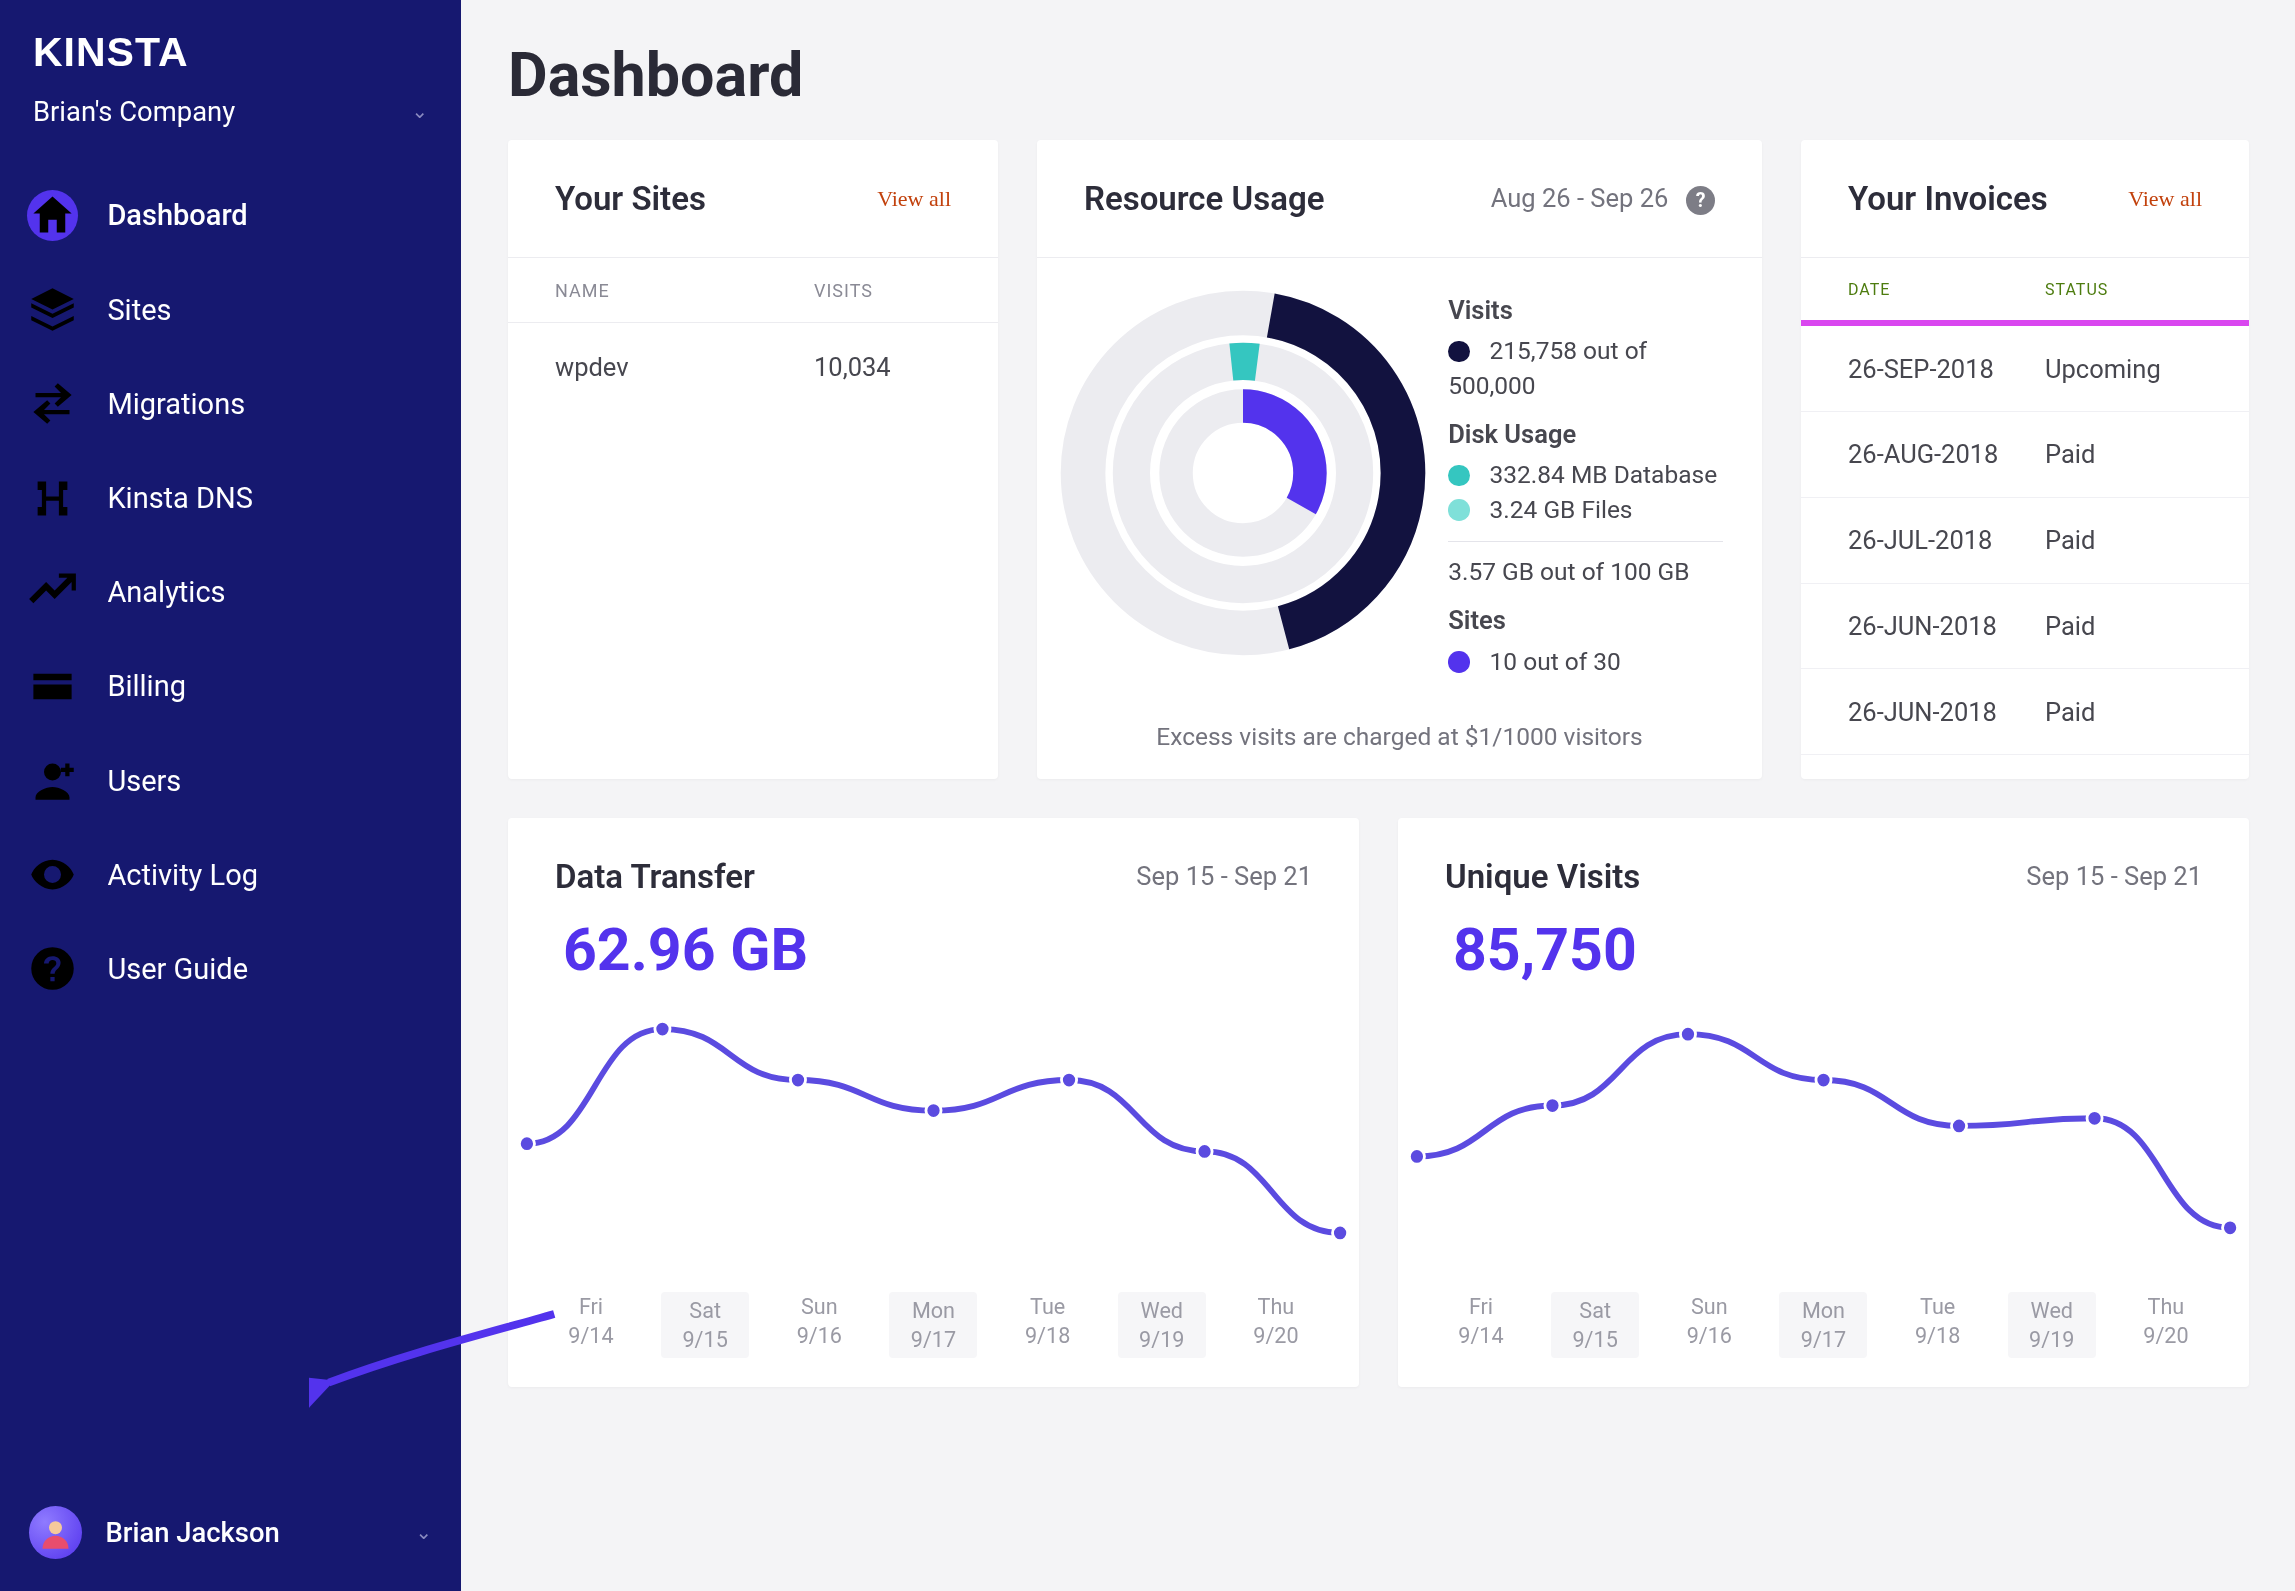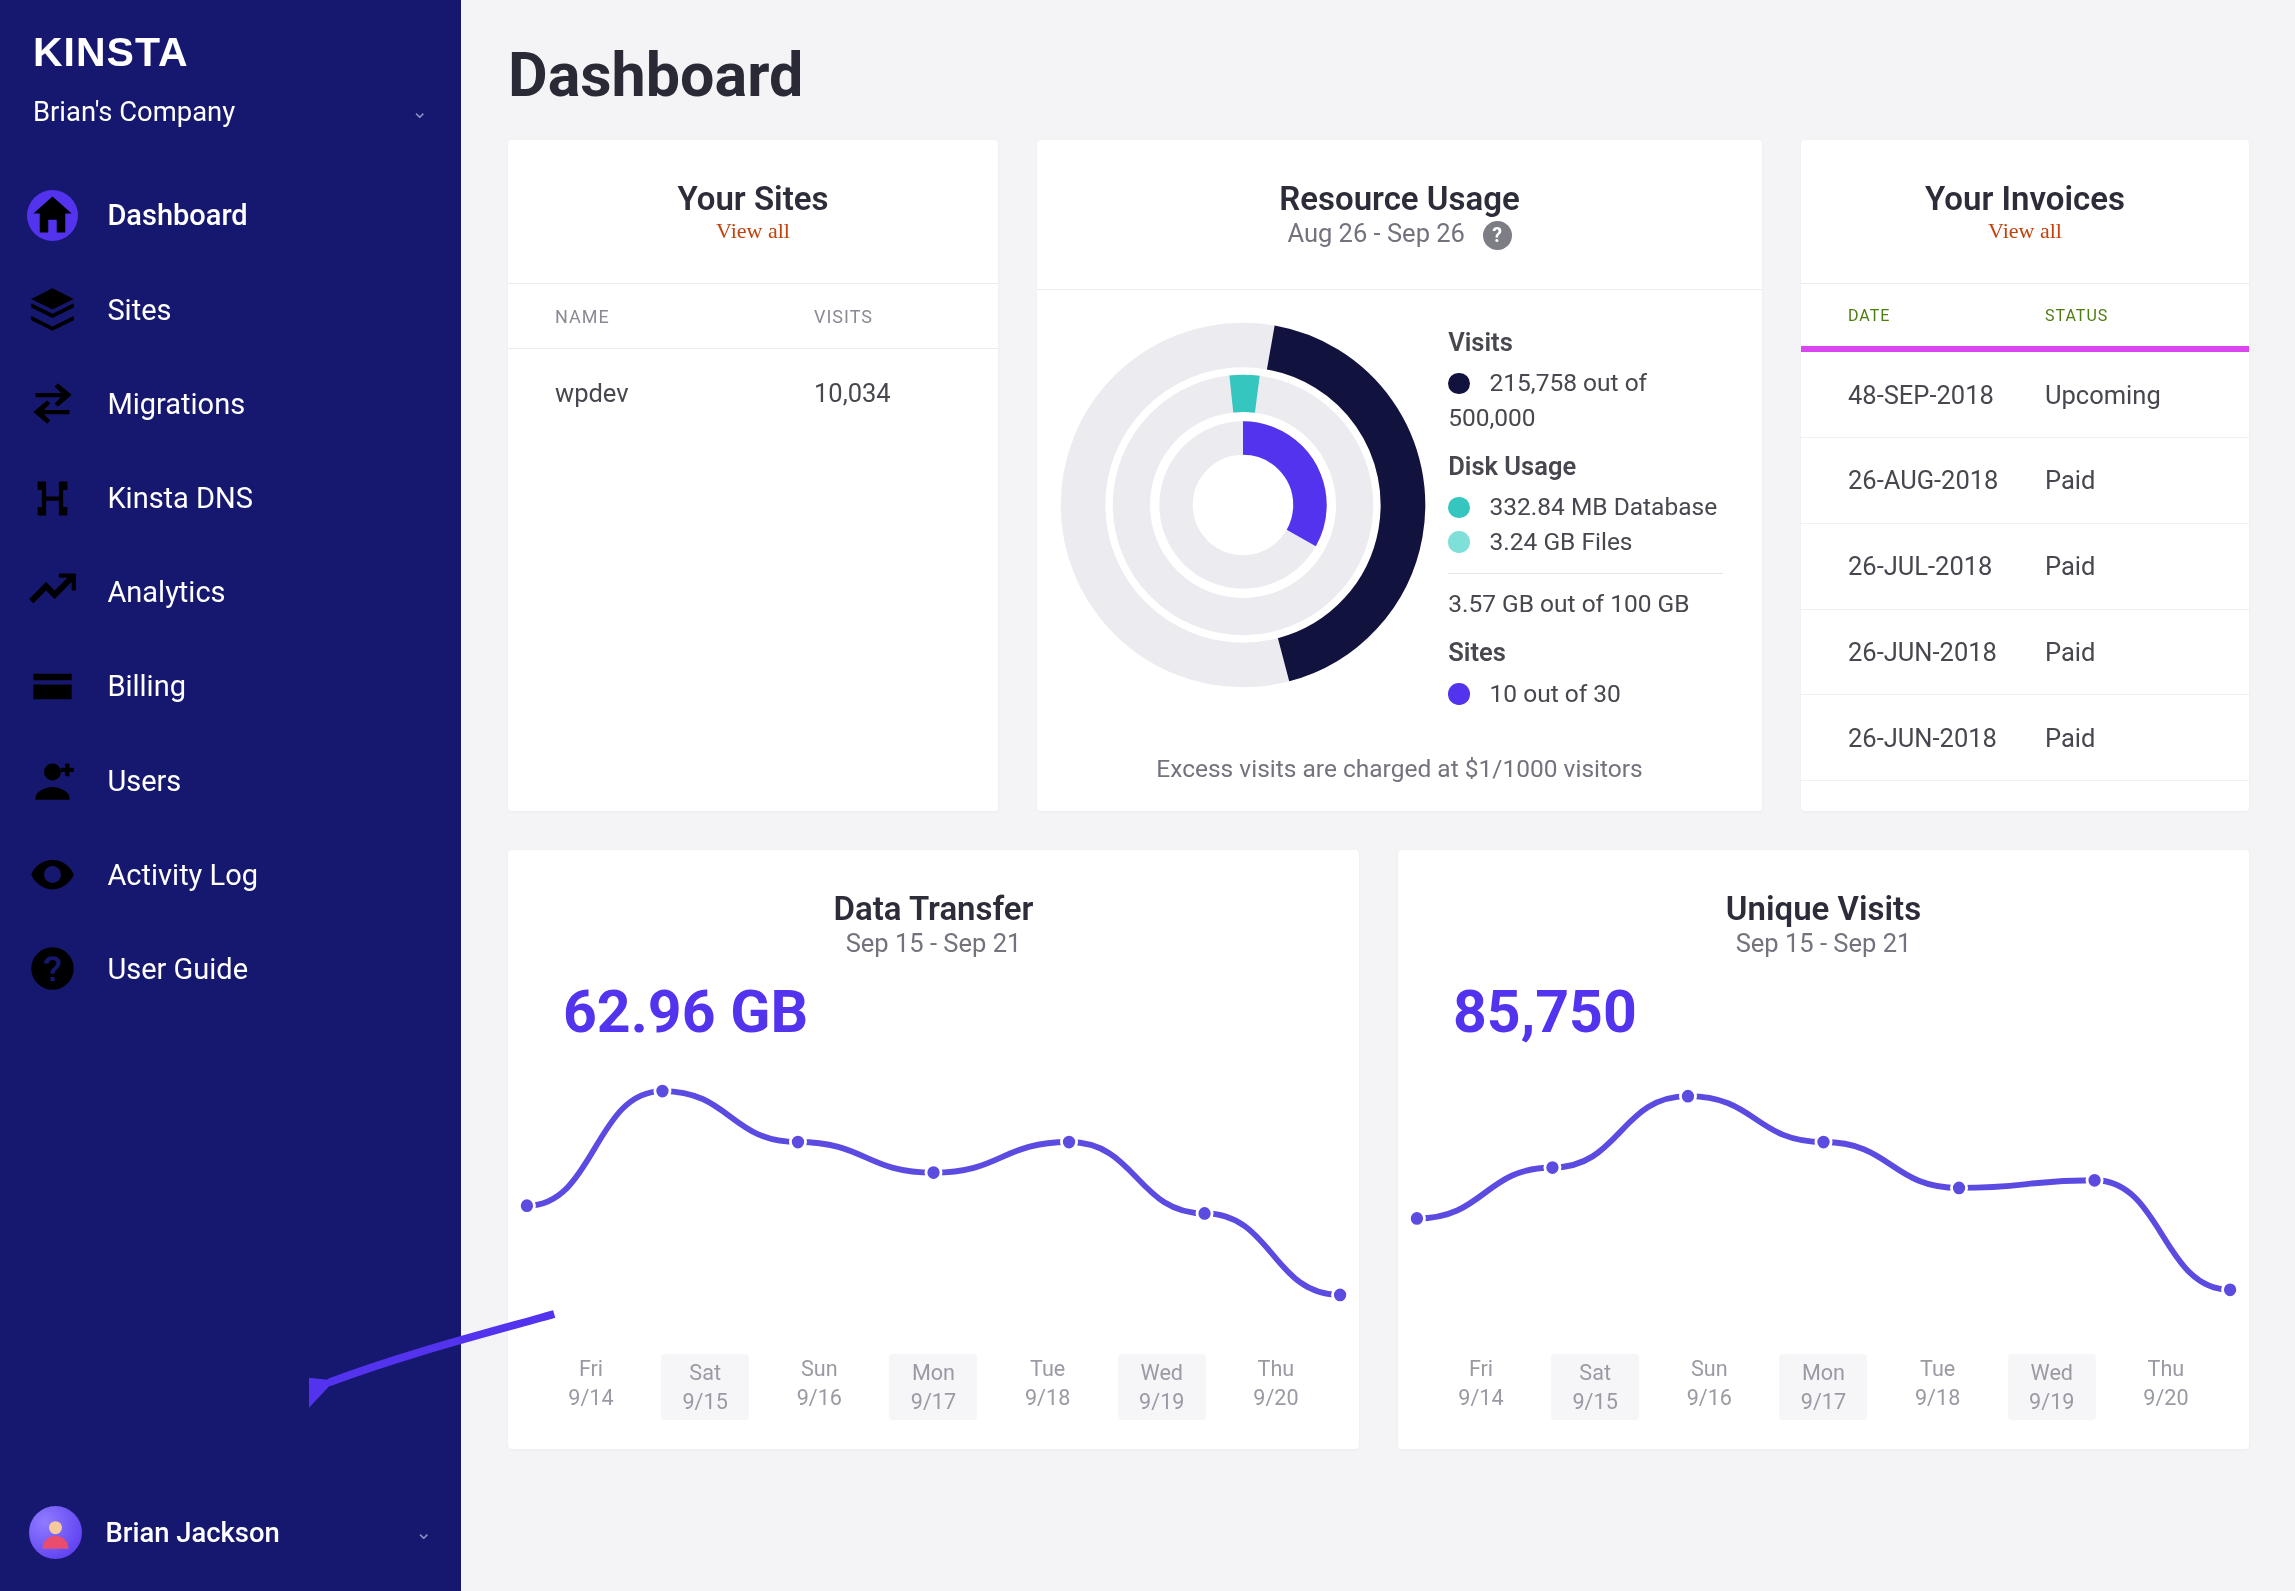--- a/index.html
+++ b/index.html
@@ -107,21 +107,20 @@
 .page-title { font-size: 61px; font-weight:700; color:#2a2a36; margin-bottom: 29px; }
 .row1 { display:flex; gap:39px; margin-bottom:39px; }
 .card {
   background:#fff; border-radius:3.9px;
   box-shadow: 0 1px 2.9px rgba(0,0,0,0.04);
 }
 .card-head {
   display:flex; justify-content:space-between; align-items:center;
   padding: 39px 47px;
   border-bottom:1px solid #ececf0;
-  flex-direction:column;
 }
 .card-head h2 { font-size:33px; font-weight:600; color:#2d2d3a; }
 .link { color:#c2410c; font-size:22px; font-weight:500; text-decoration:none; cursor:pointer;font-family:Liberation Serif, serif; }
 .card-head .date { color:#73737d; font-size:25.5px; }
 .help-dot {
   display:inline-flex; width:29px; height:29px; border-radius:50%;
   background:#7d7d86; color:#fff; align-items:center; justify-content:center;
   font-size:19.6px; font-weight:700; margin-left:13.7px;
 }
 
@@ -358,21 +357,21 @@
       <section class="card inv">
         <div class="card-head">
           <h2>Your Invoices</h2>
           <a class="link">View all</a>
         </div>
         <div class="tbl-head">
           <span class="c1">DATE</span>
           <span class="c2">STATUS</span>
         </div>
         <div class="tbl-row">
-          <span class="c1">48-SEP-2018</span>
+          <span class="c1">26-SEP-2018</span>
           <span class="c2">Upcoming</span>
         </div>
         <div class="tbl-row">
           <span class="c1">26-AUG-2018</span>
           <span class="c2">Paid</span>
         </div>
         <div class="tbl-row">
           <span class="c1">26-JUL-2018</span>
           <span class="c2">Paid</span>
         </div>

